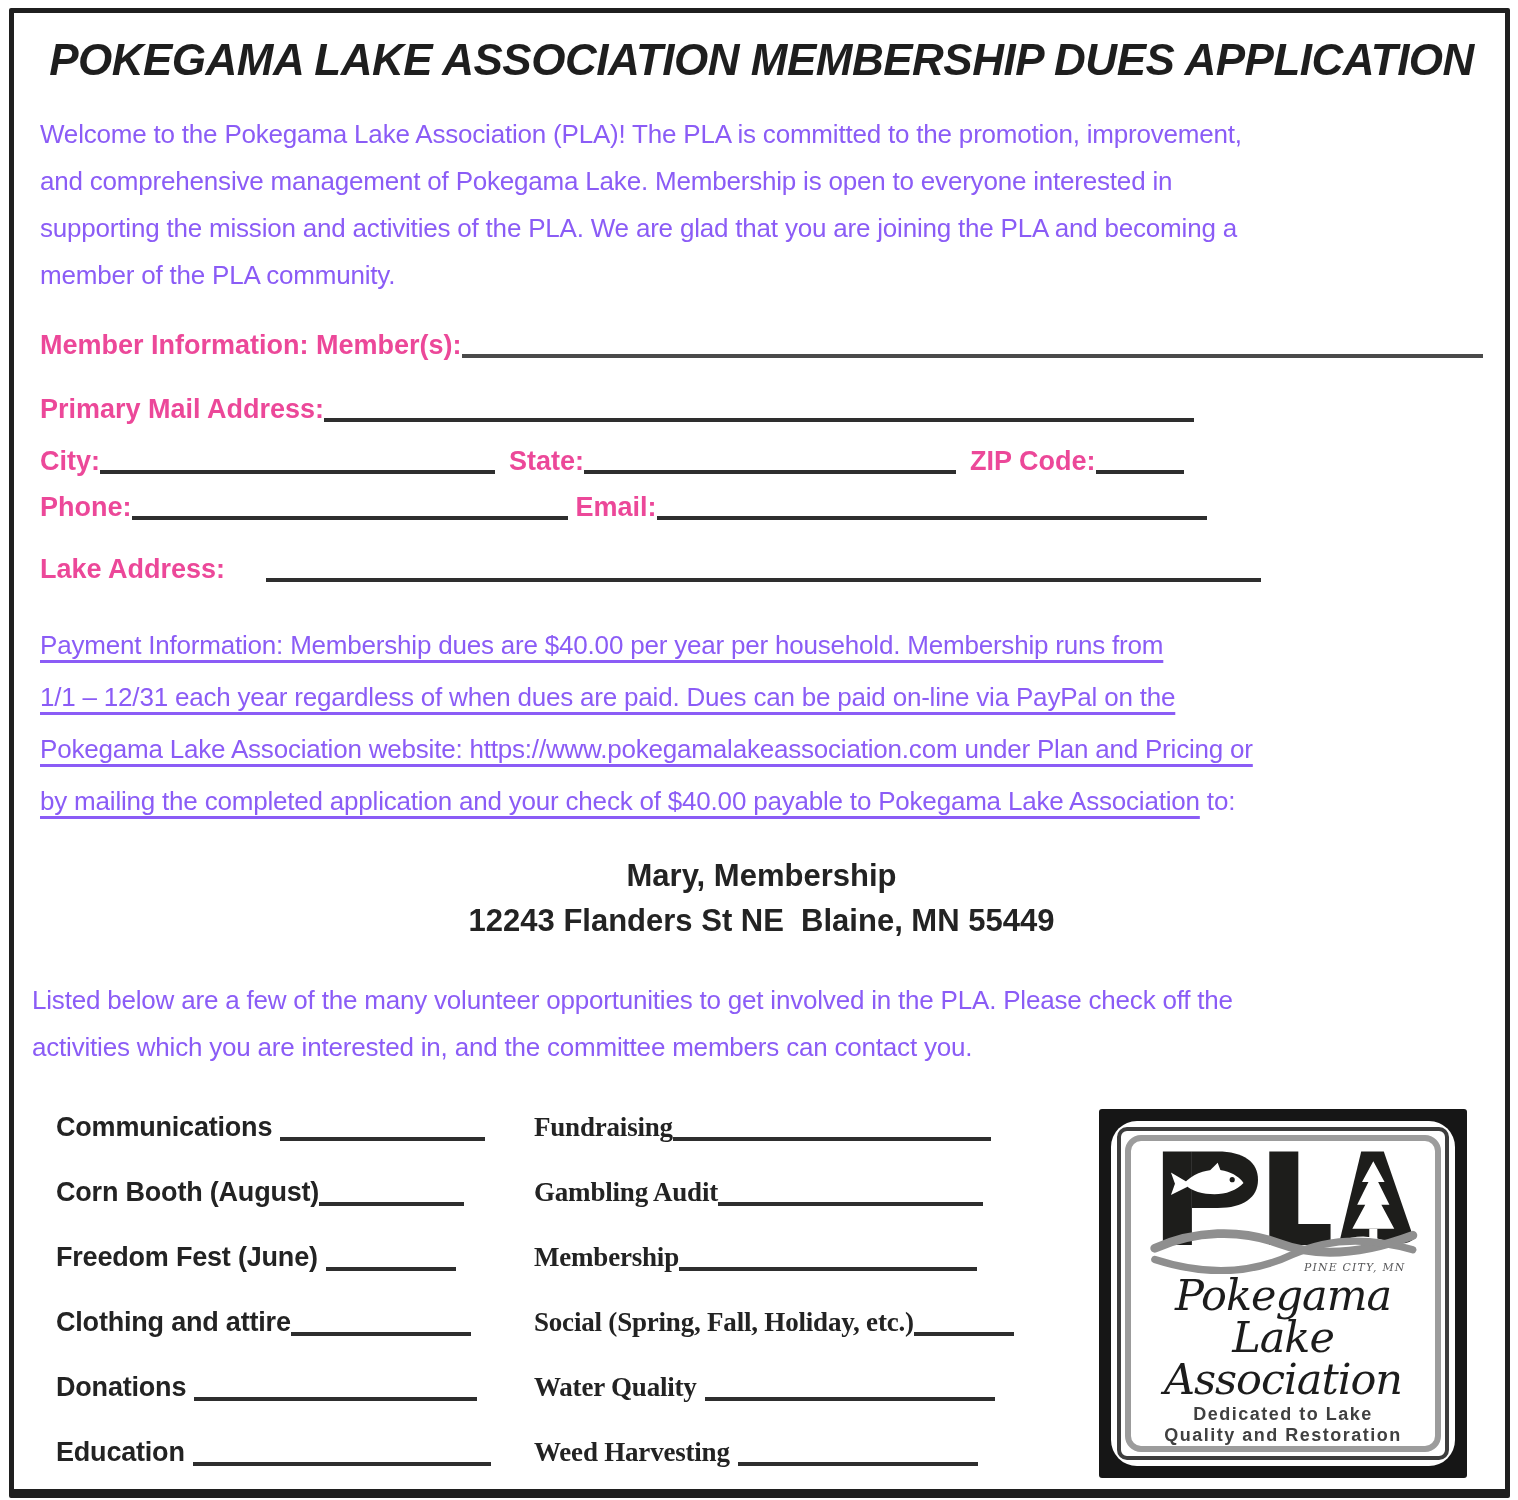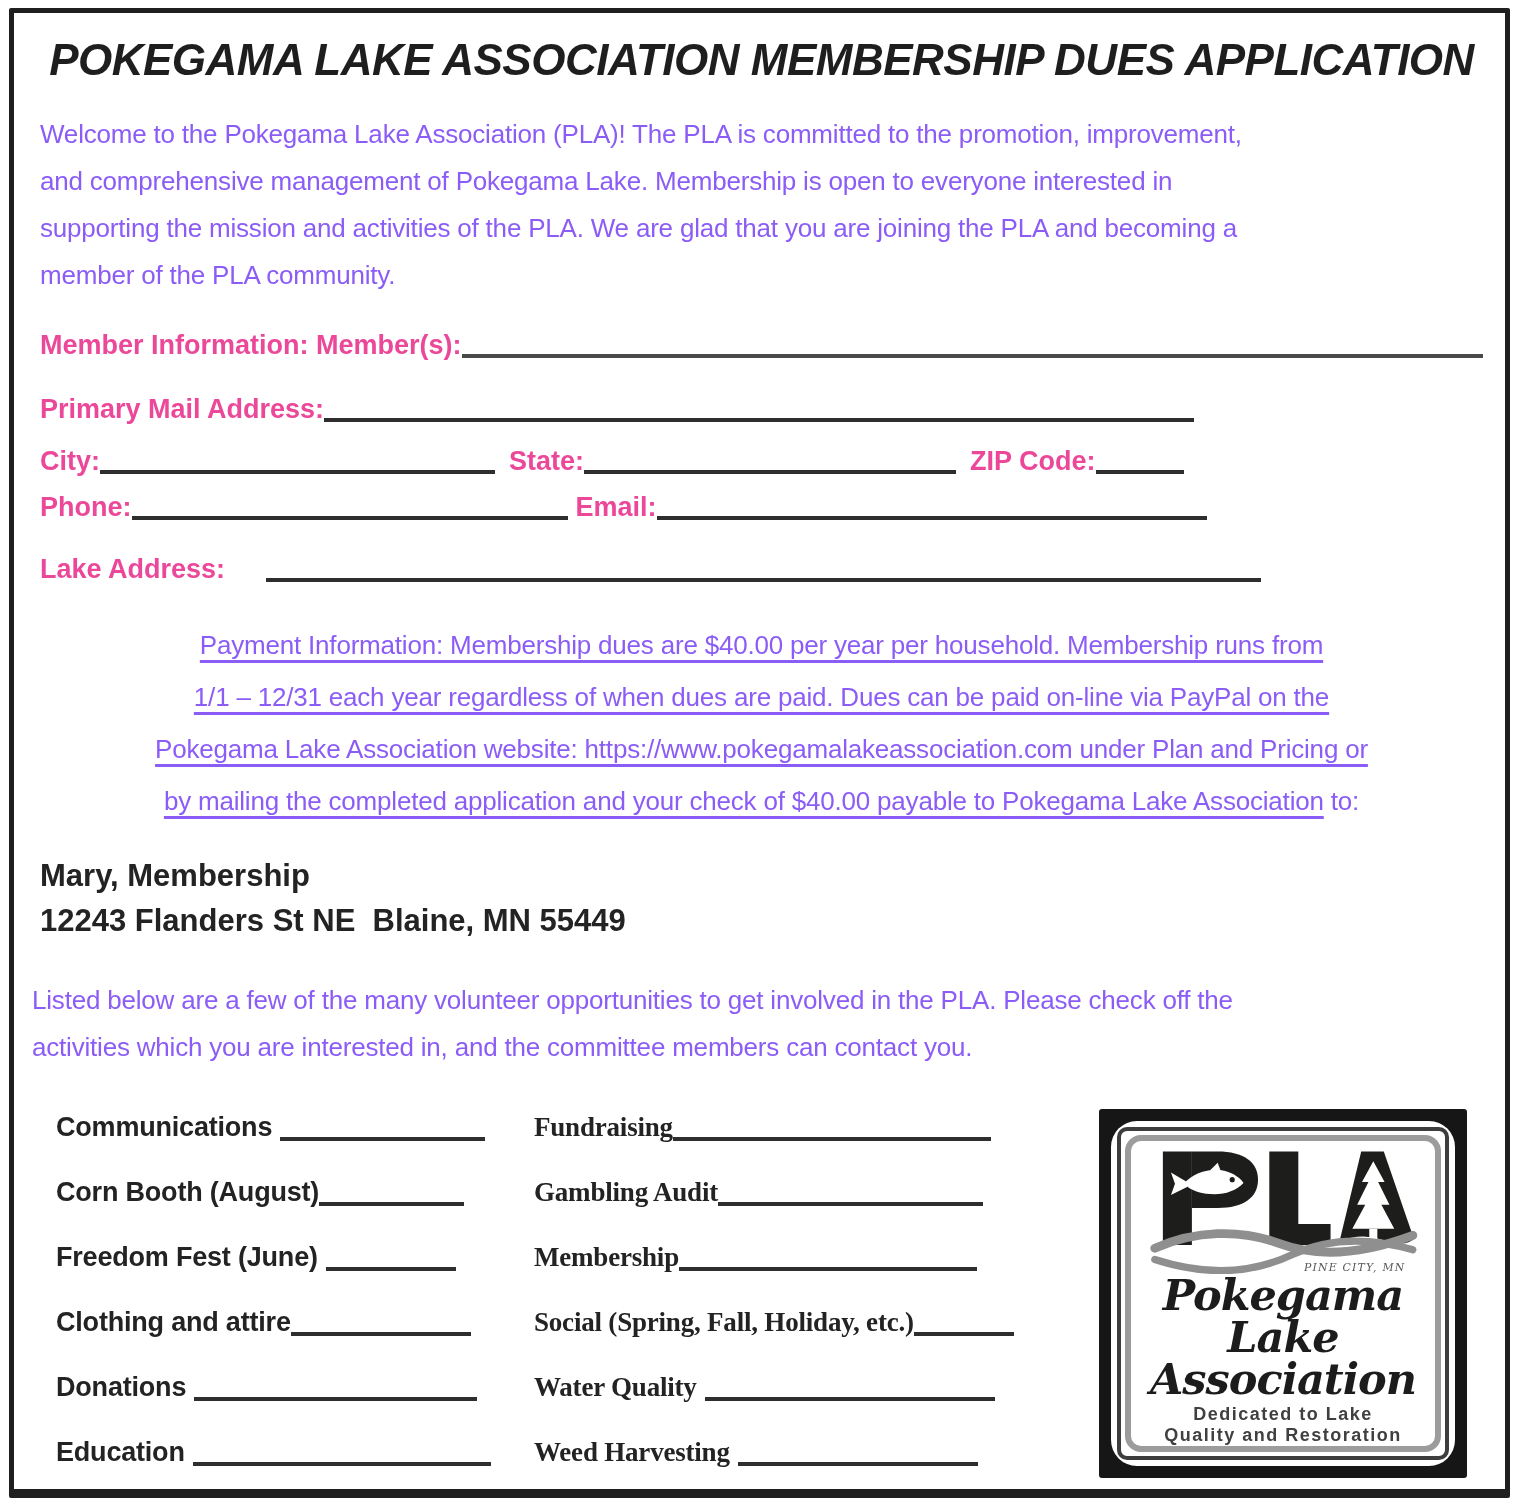--- a/index.html
+++ b/index.html
@@ -31,45 +31,45 @@
   }
   .blank.gray{border-bottom-color:#4a4a4a;}
   .grow{flex:1 1 auto;}
   .member-row{margin-top:26px;}
   .addr-row{margin-top:24px;}
   .csz-row{margin-top:12px;}
   .pe-row{margin-top:6px;}
   .lake-row{margin-top:22px;gap:41px;}
   .sp14{margin-left:14px;} .sp8{margin-left:8px;}
   
-  .payment{margin-top:30px;text-align:center;}
+  .payment{margin-top:30px;}
   .payment .bodyline{line-height:52px;}
   .u{text-decoration:underline;text-decoration-thickness:3px;text-underline-offset:6px;}
-  .mailto{margin-top:26px;font-weight:bold;color:#232323;}
+  .mailto{margin-top:26px;text-align:center;font-weight:bold;color:#232323;}
   .mailto div{font-size:31px;line-height:45px;white-space:pre-wrap;}
   
   .vintro{margin-top:34px;margin-left:-8px;}
   .volunteer{position:relative;margin-top:36px;height:400px;}
   .vcols{display:flex;}
   .vcol{display:flex;flex-direction:column;}
   .vcol.left{width:478px;margin-left:16px;}
   .vcol.right{width:560px;margin-left:0;font-family:Liberation Serif, serif;}
   .vrow{display:flex;align-items:flex-end;height:40px;margin-bottom:25px;}
   .vrow .lbl{font-size:27px;font-weight:bold;color:#232323;white-space:nowrap;line-height:40px;letter-spacing:-0.2px;}
   .vline{display:inline-block;height:10px;border-bottom:4px solid #2e2e2e;margin-bottom:6px;}
   
   .logo{
     position:absolute;right:16px;top:2px;width:368px;height:369px;
     background:#161616;border-radius:3px;padding:0;box-sizing:border-box;
   }
   .logo-white{position:absolute;inset:12px;background:#fff;border-radius:26px;}
   .logo-dark-ring{position:absolute;inset:6px;border:4px solid #3d3d3d;border-radius:10px;}
   .logo-gray-ring{position:absolute;inset:4px;border:6px solid #9c9c9c;border-radius:16px;background:#fff;overflow:hidden;}
   .logo-content{position:absolute;inset:0;display:flex;flex-direction:column;align-items:center;padding-top:4px;}
-  .logo-name{font-family:"DejaVu Serif",serif;font-weight:bold;font-style:italic;
+  .logo-name{font-family:"DejaVu Serif",serif;font-weight:normal;font-style:italic;
     color:#1c1c1c;font-size:43px;line-height:42px;text-align:center;letter-spacing:-1px;}
   .logo-tagline{margin-top:4px;font-family:"Liberation Sans",sans-serif;font-weight:bold;
     color:#404040;font-size:18px;line-height:21px;letter-spacing:1.5px;text-align:center;white-space:nowrap;}
 </style>
 </head>
 <body>
 
 <div class="page">
   <div class="inner">
 

